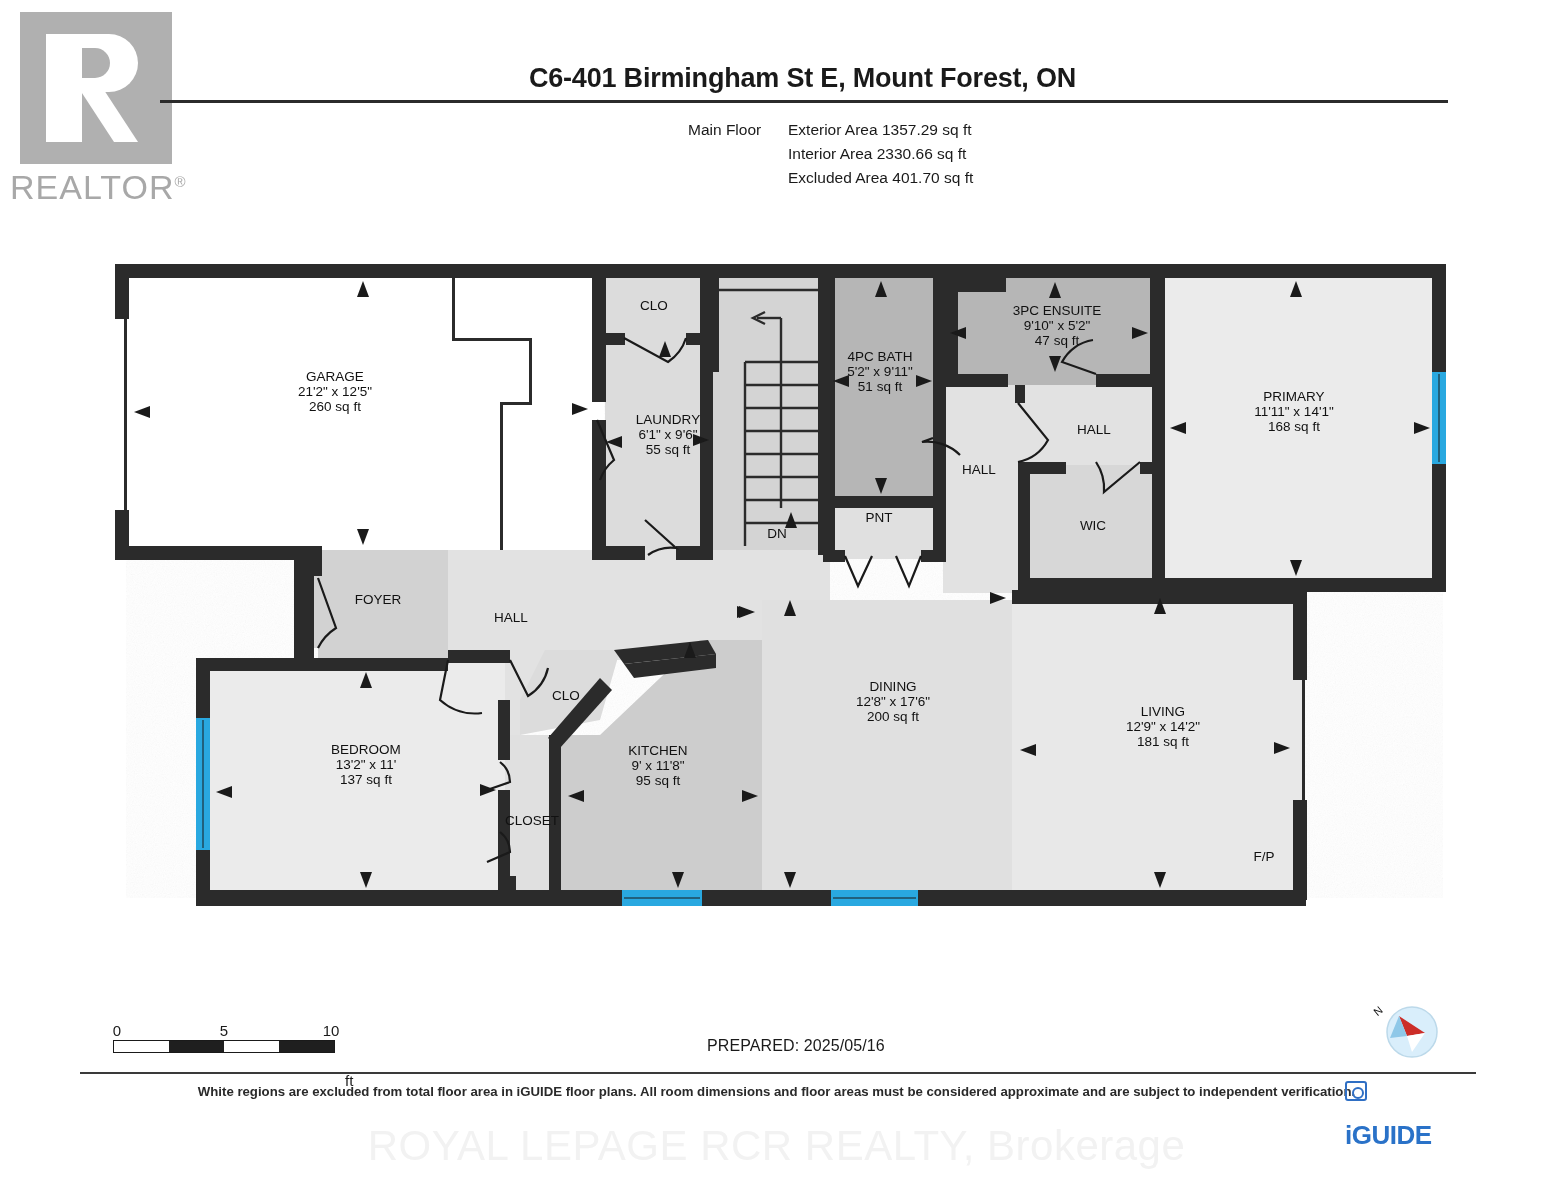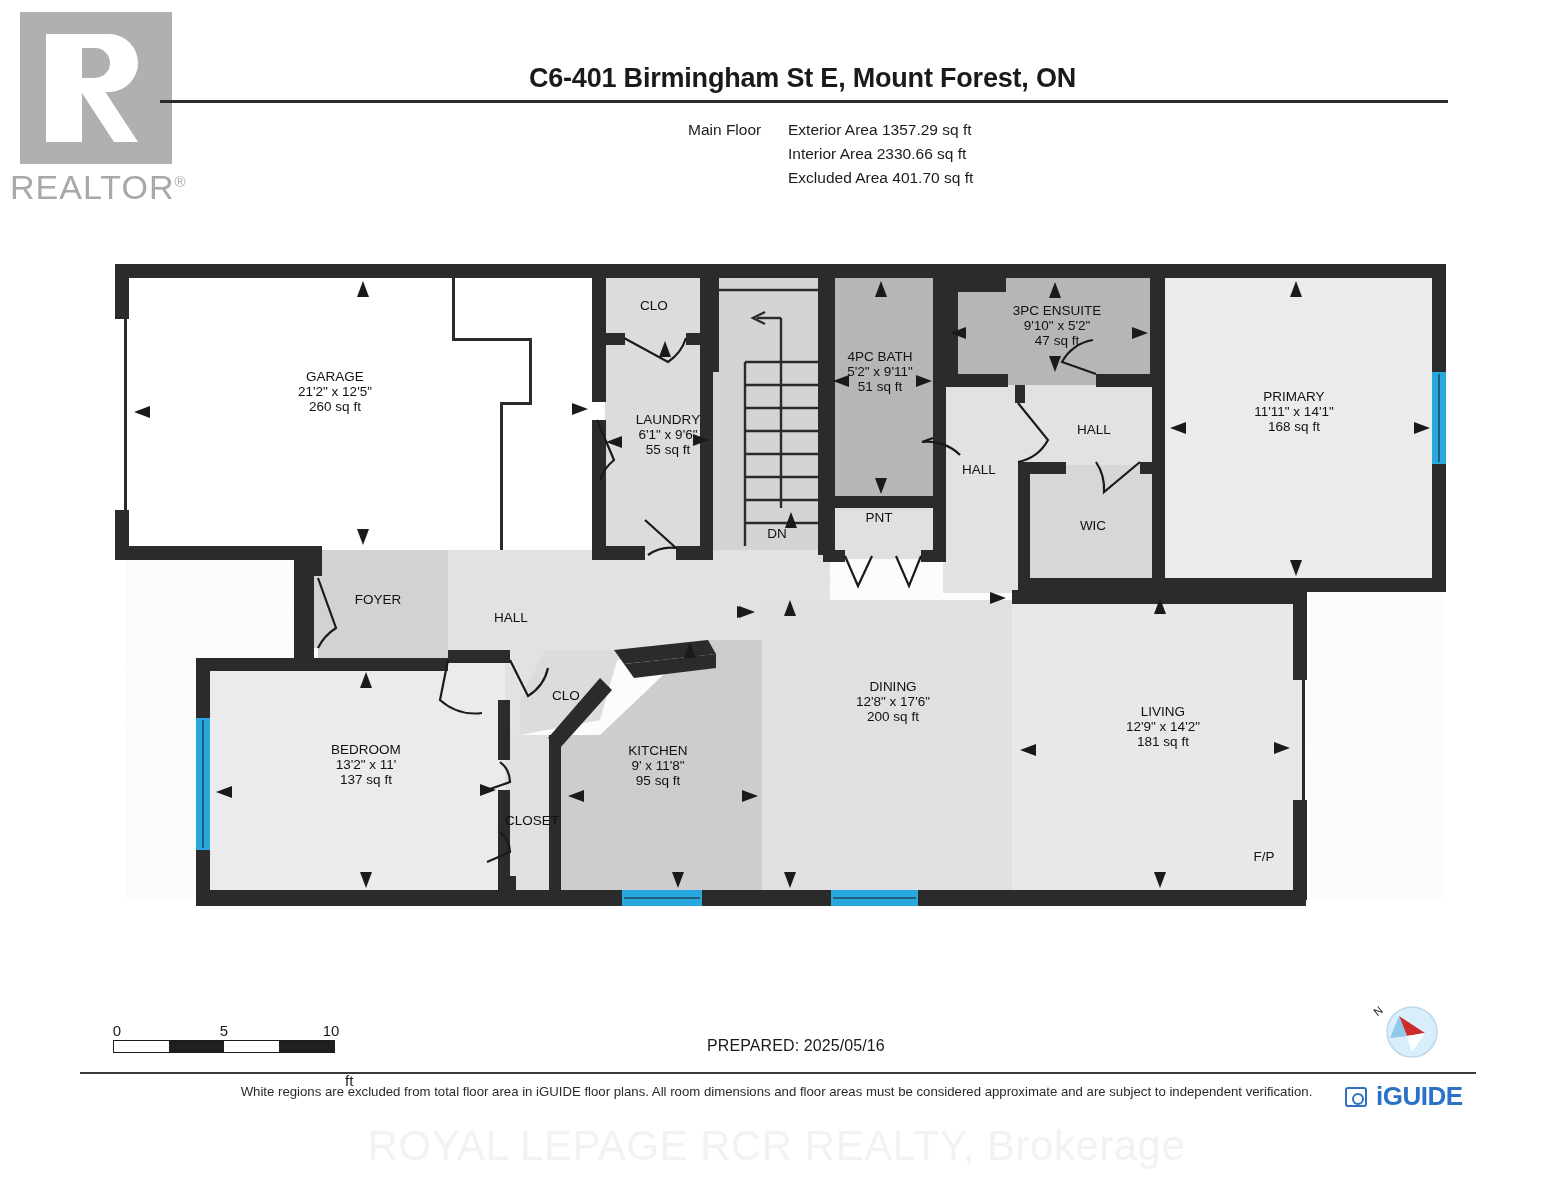--- a/index.html
+++ b/index.html
@@ -200,29 +200,31 @@
   }
 
   #disclaimer {
     position: absolute;
     left: 0;
     top: 1084px;
     width: 1553px;
     text-align: center;
     font-size: 13.2px;
     color: #2a2a2a;
+    font-weight: bold;
   }
 
   #iguide-logo {
     position: absolute;
     left: 1345px;
     top: 1081px;
     display: flex;
-    align-items: center;
-    gap: 9px;
+    align-items: flex-start;
+    gap: 19px;
+    flex-direction: column;
   }
   #iguide-logo .ig-mark {
     width: 22px;
     height: 20px;
     border: 2.5px solid #2f6fc4;
     border-radius: 3px;
     position: relative;
     box-sizing: border-box;
   }
   #iguide-logo .ig-mark::after {

